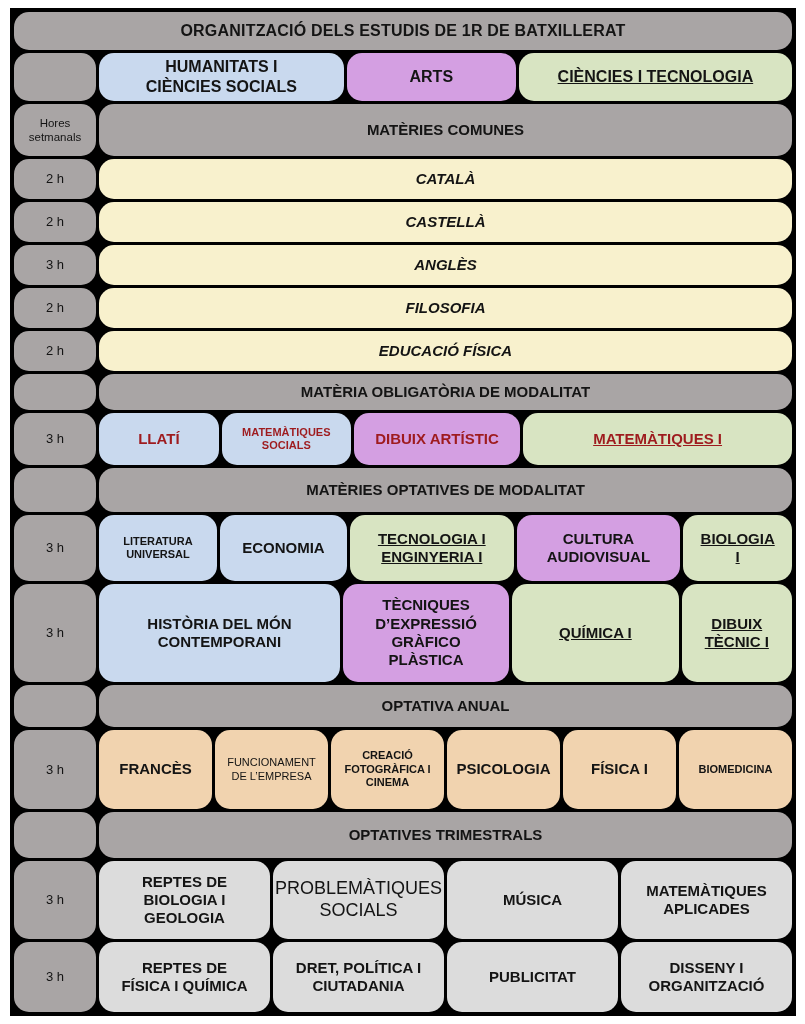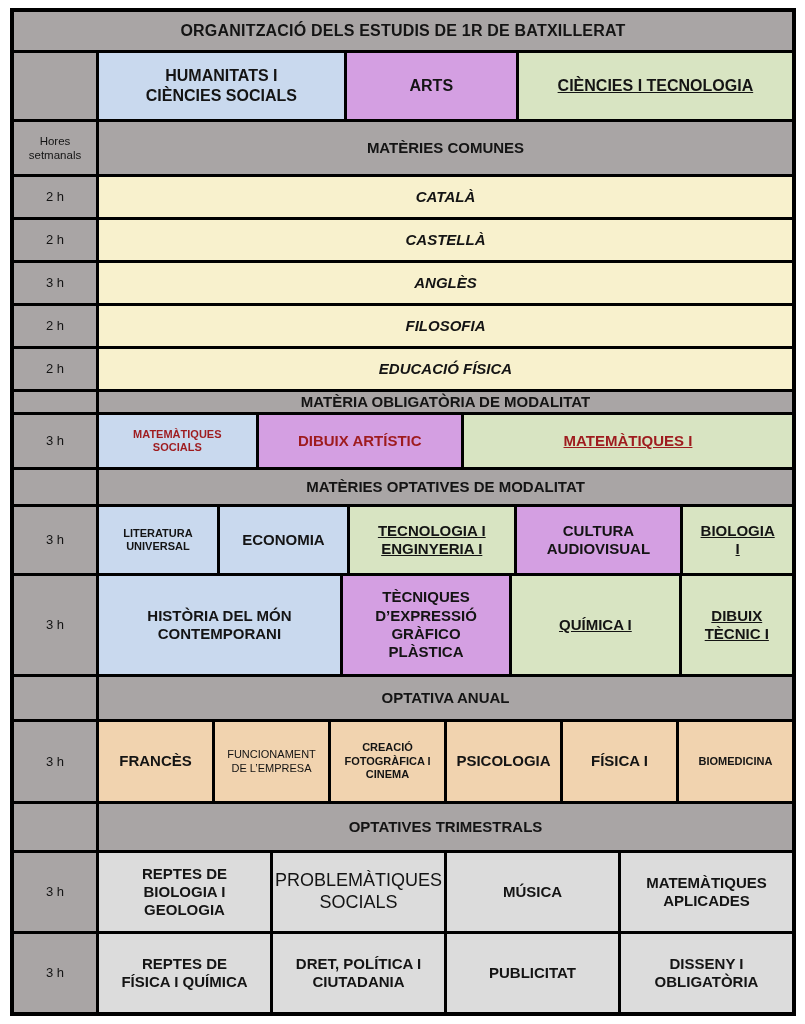--- a/index.html
+++ b/index.html
@@ -27,20 +27,21 @@
   .cell {
     display: flex;
     align-items: center;
     justify-content: center;
     text-align: center;
     color: #141414;
     font-weight: bold;
     line-height: 1.22;
     padding: 2px 4px;
     overflow: hidden;
+    border-radius: 15px;
   }
   .label { white-space: pre-line; }
 
   
   .w-hours  { flex: 0 0 82px; }
   .g12 { flex: 12 1 0; }
   .g13 { flex: 13 1 0; }
   .g17 { flex: 17 1 0; }
   .g25 { flex: 25 1 0; }
   .g28 { flex: 28 1 0; }
@@ -74,21 +75,21 @@
 <body>
 
 <div class="table-wrap">
 
   <div class="row" style="height:38px">
     <div class="cell gfull c-gray t-title">
       <span class="label">ORGANITZACIÓ DELS ESTUDIS DE 1R DE BATXILLERAT</span>
     </div>
   </div>
 
-  <div class="row" style="height:66px">
+  <div class="row" style="height:48px">
     <div class="cell w-hours c-gray"></div>
     <div class="cell g25 c-blue t-track">
       <span class="label">HUMANITATS I
 CIÈNCIES SOCIALS</span>
     </div>
     <div class="cell g17 c-purple t-track">
       <span class="label">ARTS</span>
     </div>
     <div class="cell g28 c-green t-track">
       <span class="label">CIÈNCIES I TECNOLOGIA</span>
@@ -139,44 +140,47 @@
   </div>
   <div class="row" style="height:40px">
     <div class="cell w-hours c-gray t-hours">
         <span class="label">2 h</span>
       </div>
     <div class="cell gfull c-cream t-subject">
         <span class="label">EDUCACIÓ FÍSICA</span>
       </div>
   </div>
 
-  <div class="row" style="height:20px">
+  <div class="row" style="height:36px">
     <div class="cell w-hours c-gray"></div>
     <div class="cell gfull c-gray t-section">
       <span class="label">MATÈRIA OBLIGATÒRIA DE MODALITAT</span>
     </div>
   </div>
 
   <div class="row" style="height:52px">
     <div class="cell w-hours c-gray t-hours">
         <span class="label">3 h</span>
+      </div>
+    <div class="cell g12 c-blue t-subject red-text">
+        <span class="label">LLATÍ</span>
       </div>
     <div class="cell g13 c-blue t-small red-text">
         <span class="label">MATEMÀTIQUES
 SOCIALS</span>
       </div>
     <div class="cell g17 c-purple t-subject red-text">
         <span class="label">DIBUIX ARTÍSTIC</span>
       </div>
     <div class="cell g28 c-green t-subject red-text">
         <span class="label">MATEMÀTIQUES I</span>
       </div>
   </div>
 
-  <div class="row" style="height:34px">
+  <div class="row" style="height:44px">
     <div class="cell w-hours c-gray"></div>
     <div class="cell gfull c-gray t-section">
       <span class="label">MATÈRIES OPTATIVES DE MODALITAT</span>
     </div>
   </div>
 
   <div class="row" style="height:66px">
     <div class="cell w-hours c-gray t-hours">
         <span class="label">3 h</span>
       </div>
@@ -297,17 +301,17 @@
       </div>
     <div class="cell g1 c-lgray t-subject">
         <span class="label">DRET, POLÍTICA I
 CIUTADANIA</span>
       </div>
     <div class="cell g1 c-lgray t-subject">
         <span class="label">PUBLICITAT</span>
       </div>
     <div class="cell g1 c-lgray t-subject">
         <span class="label">DISSENY I
-OBLIGATÒRIA</span>
+ORGANITZACIÓ</span>
       </div>
   </div>
 
 </div>
 
 </body></html>

